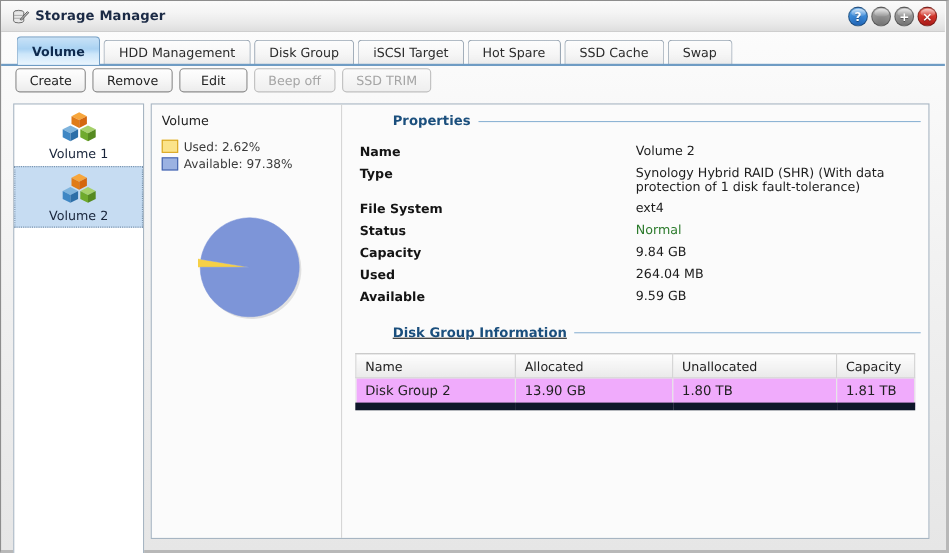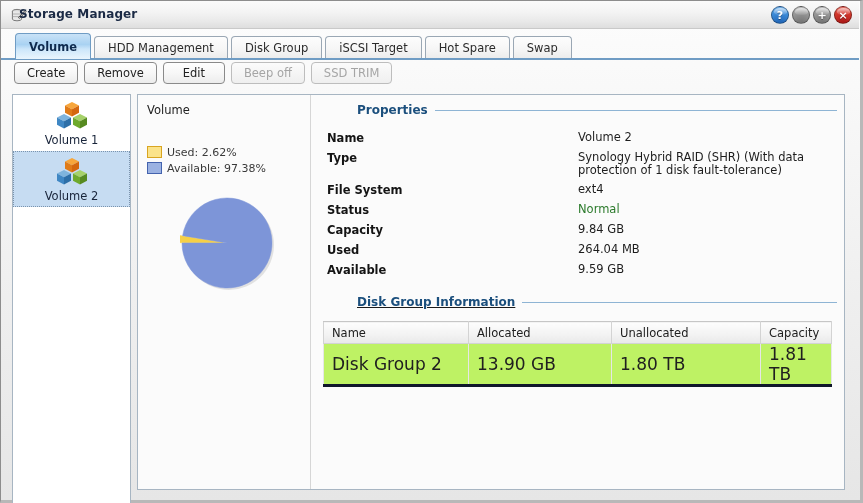--- a/index.html
+++ b/index.html
@@ -46,21 +46,21 @@
     background: linear-gradient(to bottom, #fbfbfb 0%, #f4f4f4 40%, #e9e9e9 75%, #dedede 100%);
     border-bottom: 1px solid #c9c9c9;
   }
   .title-icon {
     position: absolute;
     left: 9px; top: 6px;
     width: 17px; height: 17px;
   }
   .title-text {
     position: absolute;
-    left: 18px; top: 6px;
+    left: 31px; top: 6px;
     font-size: 12px;
     font-weight: bold;
     color: #1b2a45;
     letter-spacing: 0.1px;
   }
 
   .win-buttons {
     position: absolute;
     right: 7px; top: 5px;
     display: flex;
@@ -238,21 +238,21 @@
     box-sizing: border-box;
   }
   .volpanel-title {
     position: absolute;
     left: 9px; top: 8px;
     font-size: 11.5px;
     color: #222;
   }
   .legend {
     position: absolute;
-    left: 9px; top: 30px; margin-top: 19px;
+    left: 9px; top: 30px;
   }
   .legend-row {
     display: flex;
     align-items: center;
     height: 16px;
     gap: 5px;
   }
   .sw {
     width: 15px; height: 12px;
     box-sizing: border-box;
@@ -333,28 +333,28 @@
     font-weight: normal;
     font-size: 11.5px;
     color: #202020;
     height: 21px;
     padding: 0 8px;
     background: linear-gradient(to bottom, #fdfdfd 0%, #f3f3f3 55%, #e9e9e9 100%);
     border: 1px solid #d3d3d3;
     border-top: 1px solid #c6c6c6;
   }
   .dgtable td {
-    font-size: 17px;
+    font-size: 12px;
     color: #202020;
     height: 22px;
     padding: 0 8px;
-    background: #bef264;
+    background: #f0abfc;
     border-left: 1px solid #e6e6e6;
     border-right: 1px solid #e6e6e6;
-    border-bottom: 3px solid #0f172a;
+    border-bottom: 7px solid #0f172a;
   }
   .col-name { width: 128px; }
   .col-alloc { width: 126px; }
   .col-unalloc { width: 132px; }
 </style>
 </head>
 <body>
 
 <div id="window">
   <div class="win-frame"></div>
@@ -395,20 +395,23 @@
           <span>HDD Management</span>
         </div>
         <div class="tab">
           <span>Disk Group</span>
         </div>
         <div class="tab">
           <span>iSCSI Target</span>
         </div>
         <div class="tab">
           <span>Hot Spare</span>
+        </div>
+        <div class="tab">
+          <span>SSD Cache</span>
         </div>
         <div class="tab">
           <span>Swap</span>
         </div>
       </div>
   </div>
   <div class="tabline"></div>
 
   <div class="toolbar" id="toolbar">
       <div class="tbtn">

